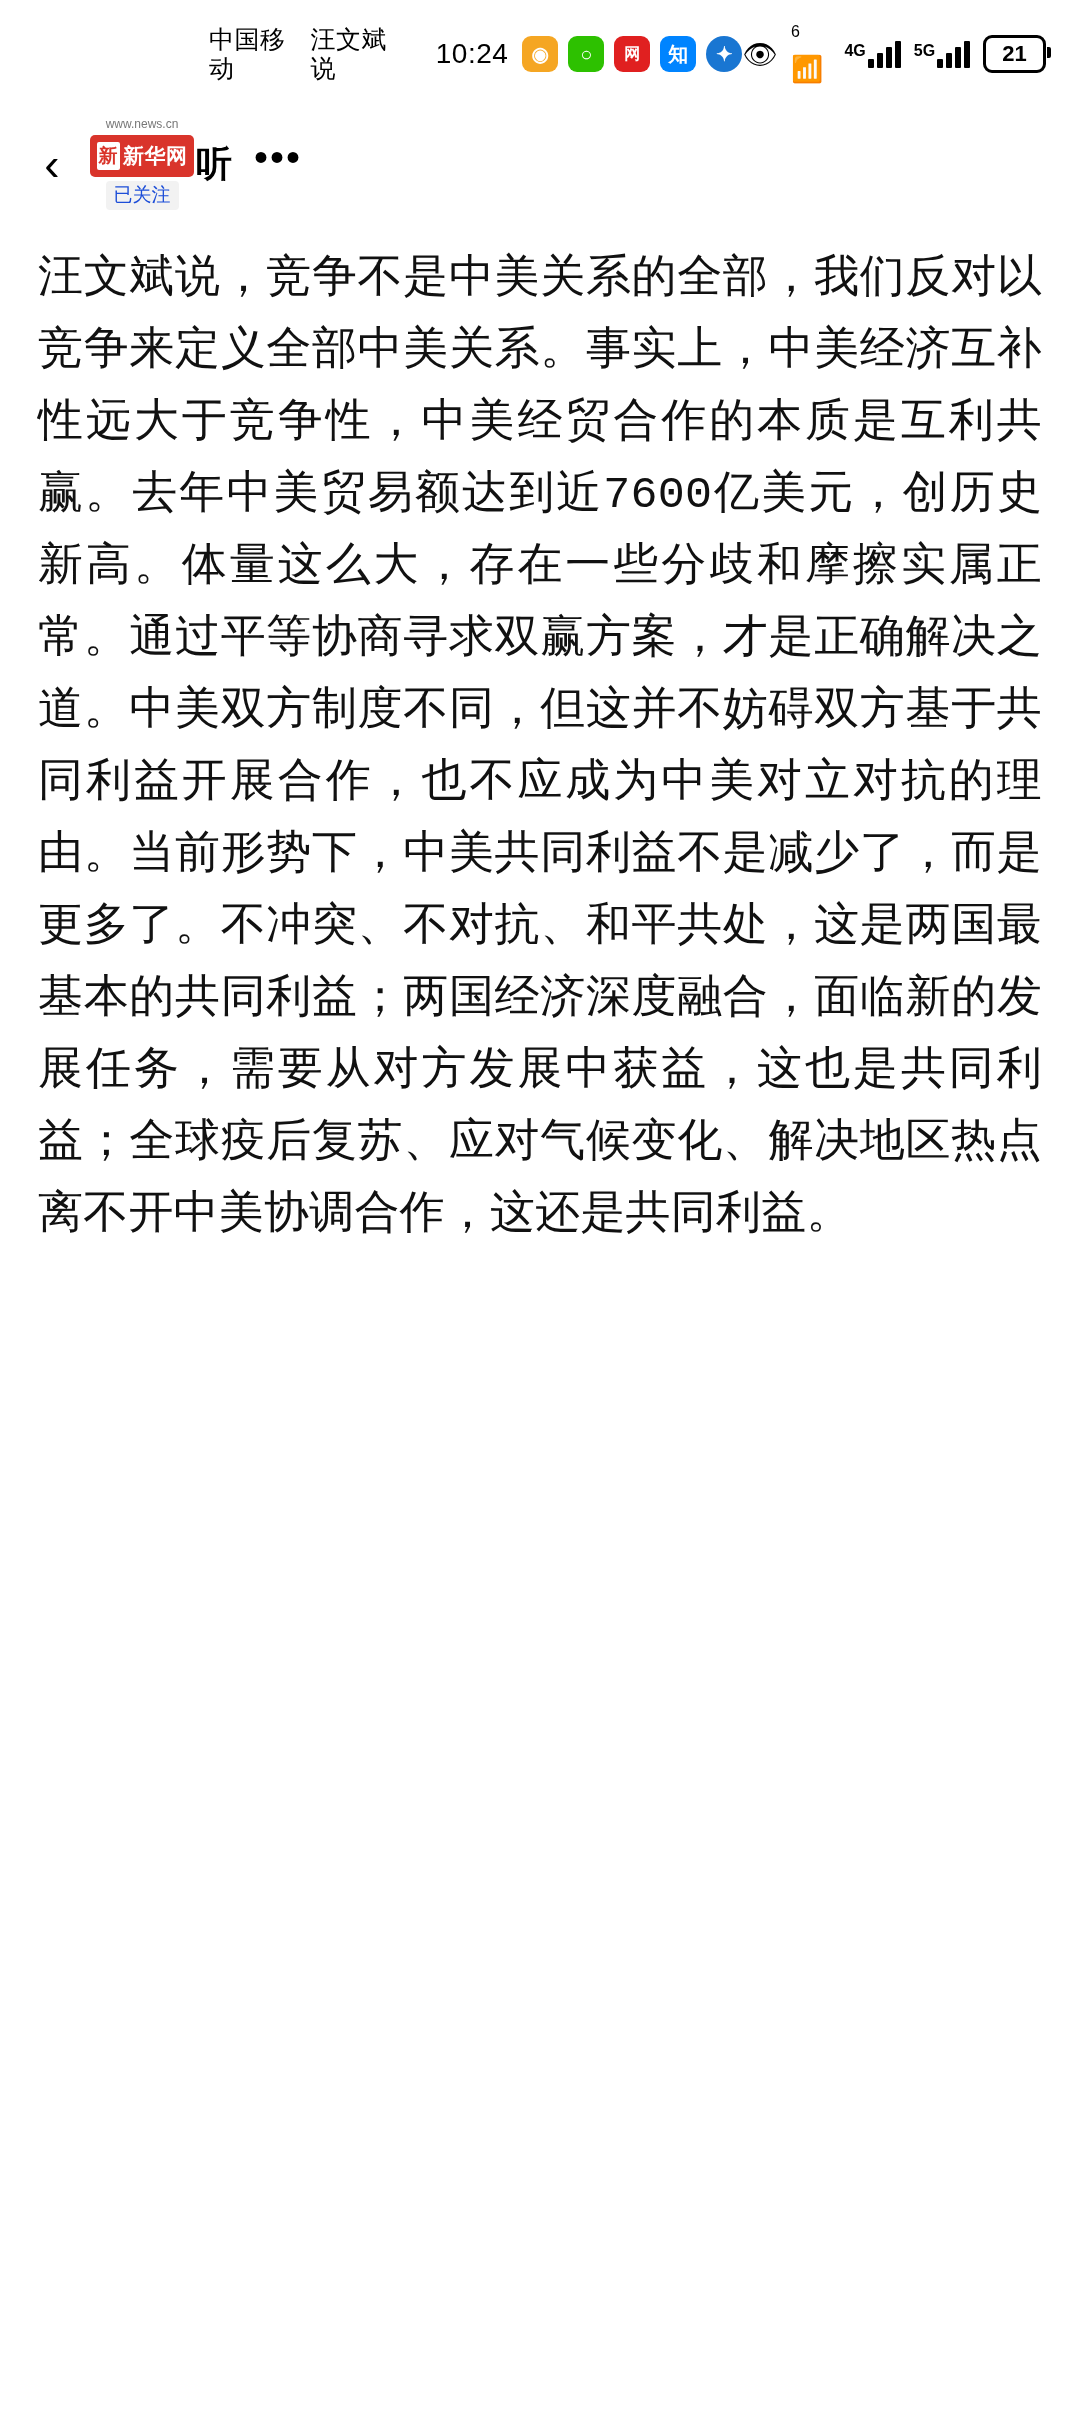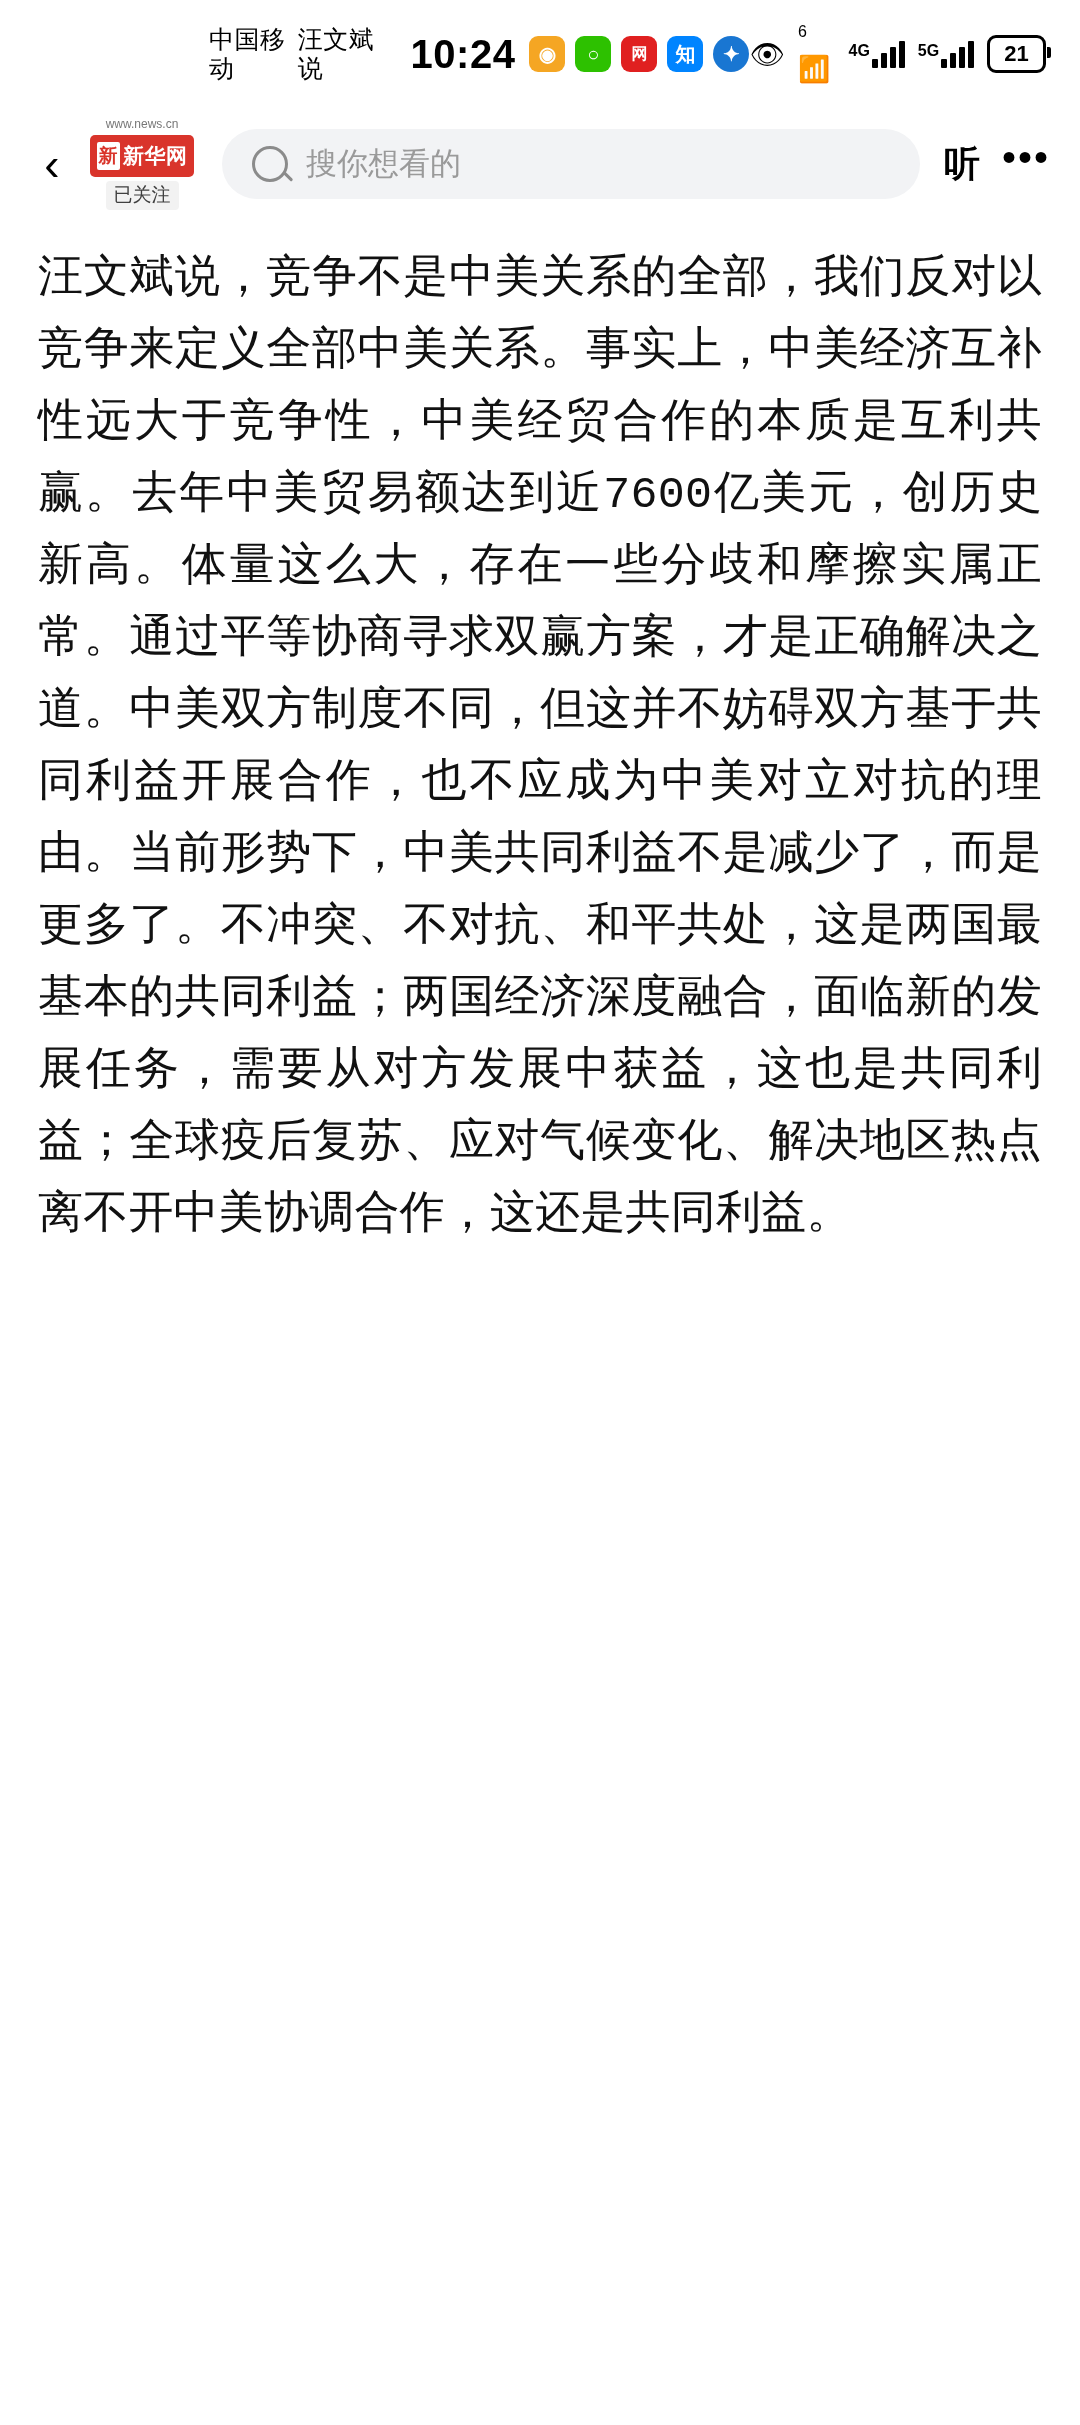--- a/index.html
+++ b/index.html
@@ -29,22 +29,22 @@
   .carrier {
     display: flex;
     flex-direction: row;
     justify-content: center;
     line-height: 1.18;
     font-size: 25px;
     margin-left: 175px;
     letter-spacing: 0.5px;
   }
   .clock {
-    font-size: 40px;
-    font-weight: 700;
+    font-size: 28px;
+    font-weight: 400;
     margin-left: 24px;
     letter-spacing: 0.5px;
   }
   .status-icons-left {
     display: flex;
     align-items: center;
     gap: 10px;
     margin-left: 14px;
   }
   .app-ico {
@@ -158,21 +158,21 @@
     font-weight: bold;
   }
   .brand-url {
     font-size: 12px;
     color: #777;
     line-height: 1;
     margin-bottom: 1px;
   }
   .brand-follow {
     font-size: 19px;
-    color: #404040;
+    color: #1d4ed8;
     background: #f2f2f2;
     border-radius: 4px;
     padding: 2px 8px;
     line-height: 1.3;
   }
   .search-box {
     flex: 1;
     height: 70px;
     margin: 0 24px 0 26px;
     background: #f2f3f5;
@@ -282,23 +282,19 @@
 <div class="nav-bar">
   <div class="back-arrow">‹</div>
   <div class="brand">
     <div class="brand-url">www.news.cn</div>
     <div class="brand-logo">
       <span class="cn">新</span>
         <span>新华网</span>
     </div>
     <div class="brand-follow">已关注</div>
   </div>
-  <div class="search-box">
-    <span class="search-ico"></span>
-    <span class="search-ph">搜你想看的</span>
-  </div>
   <div class="listen-btn">听</div>
   <div class="more-btn">•••</div>
 </div>
 
 <div class="article">
   <p class="para">汪文斌说，竞争不是中美关系的全部，我们反对以竞争来定义全部中美关系。事实上，中美经济互补性远大于竞争性，中美经贸合作的本质是互利共赢。去年中美贸易额达到近7600亿美元，创历史新高。体量这么大，存在一些分歧和摩擦实属正常。通过平等协商寻求双赢方案，才是正确解决之道。中美双方制度不同，但这并不妨碍双方基于共同利益开展合作，也不应成为中美对立对抗的理由。当前形势下，中美共同利益不是减少了，而是更多了。不冲突、不对抗、和平共处，这是两国最基本的共同利益；两国经济深度融合，面临新的发展任务，需要从对方发展中获益，这也是共同利益；全球疫后复苏、应对气候变化、解决地区热点离不开中美协调合作，这还是共同利益。</p>
 </div>
 
 </body></html>

